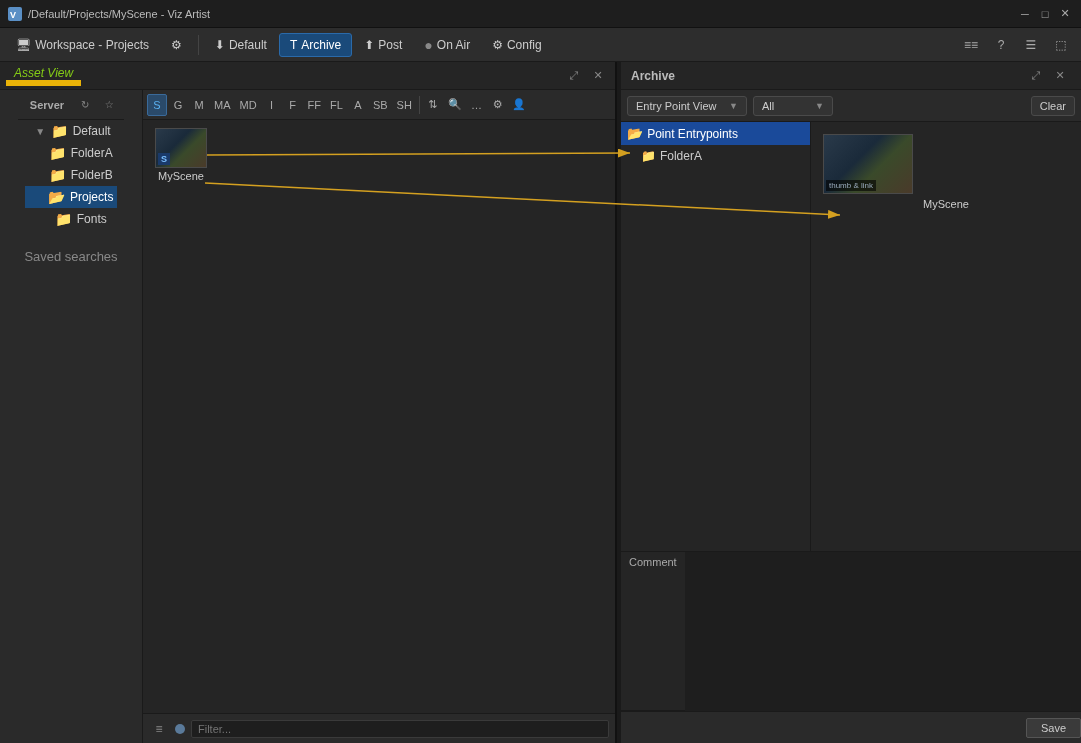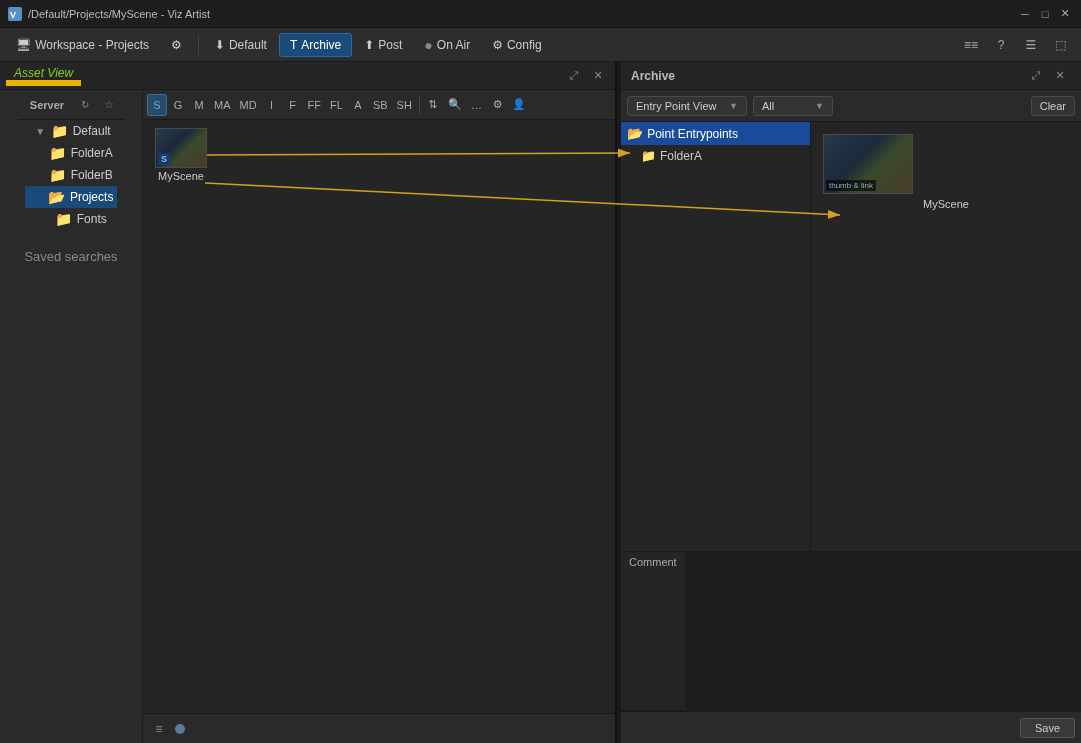--- a/index.html
+++ b/index.html
@@ -359,21 +359,21 @@
       padding: 4px 8px; font-size: 11px; color: #aaa; border-bottom: 1px solid #1a1a1a;
     }
     .comment-body { flex: 1; background: #1e1e1e; }
 
     
     .save-row {
       height: 32px;
       display: flex;
       align-items: center;
       justify-content: flex-end;
-      padding: 0 6px;
+      padding: 0 0;
       background: #2a2a2a;
       border-top: 1px solid #1a1a1a;
       flex-shrink: 0;
     }
     .save-btn {
       background: #3a3a3a; border: 1px solid #555; color: #ccc;
       font-size: 11px; padding: 3px 14px; cursor: pointer; border-radius: 2px;
     }
 
     
@@ -523,20 +523,21 @@
               <div class="file-thumb-img"></div>
               <div class="file-thumb-overlay">S</div>
             </div>
             <div class="file-name">MyScene</div>
           </div>
         </div>
 
         <div class="bottom-bar">
           <div class="list-view-btn">≡</div>
           <div class="zoom-dot"></div>
+          <input type="text" class="filter-input" placeholder="Filter..." style="">
         </div>
       </div>
     </div>
   </div>
 
   <div class="panel-divider"></div>
 
   <div class="right-panel">
 
     <div class="right-header">

